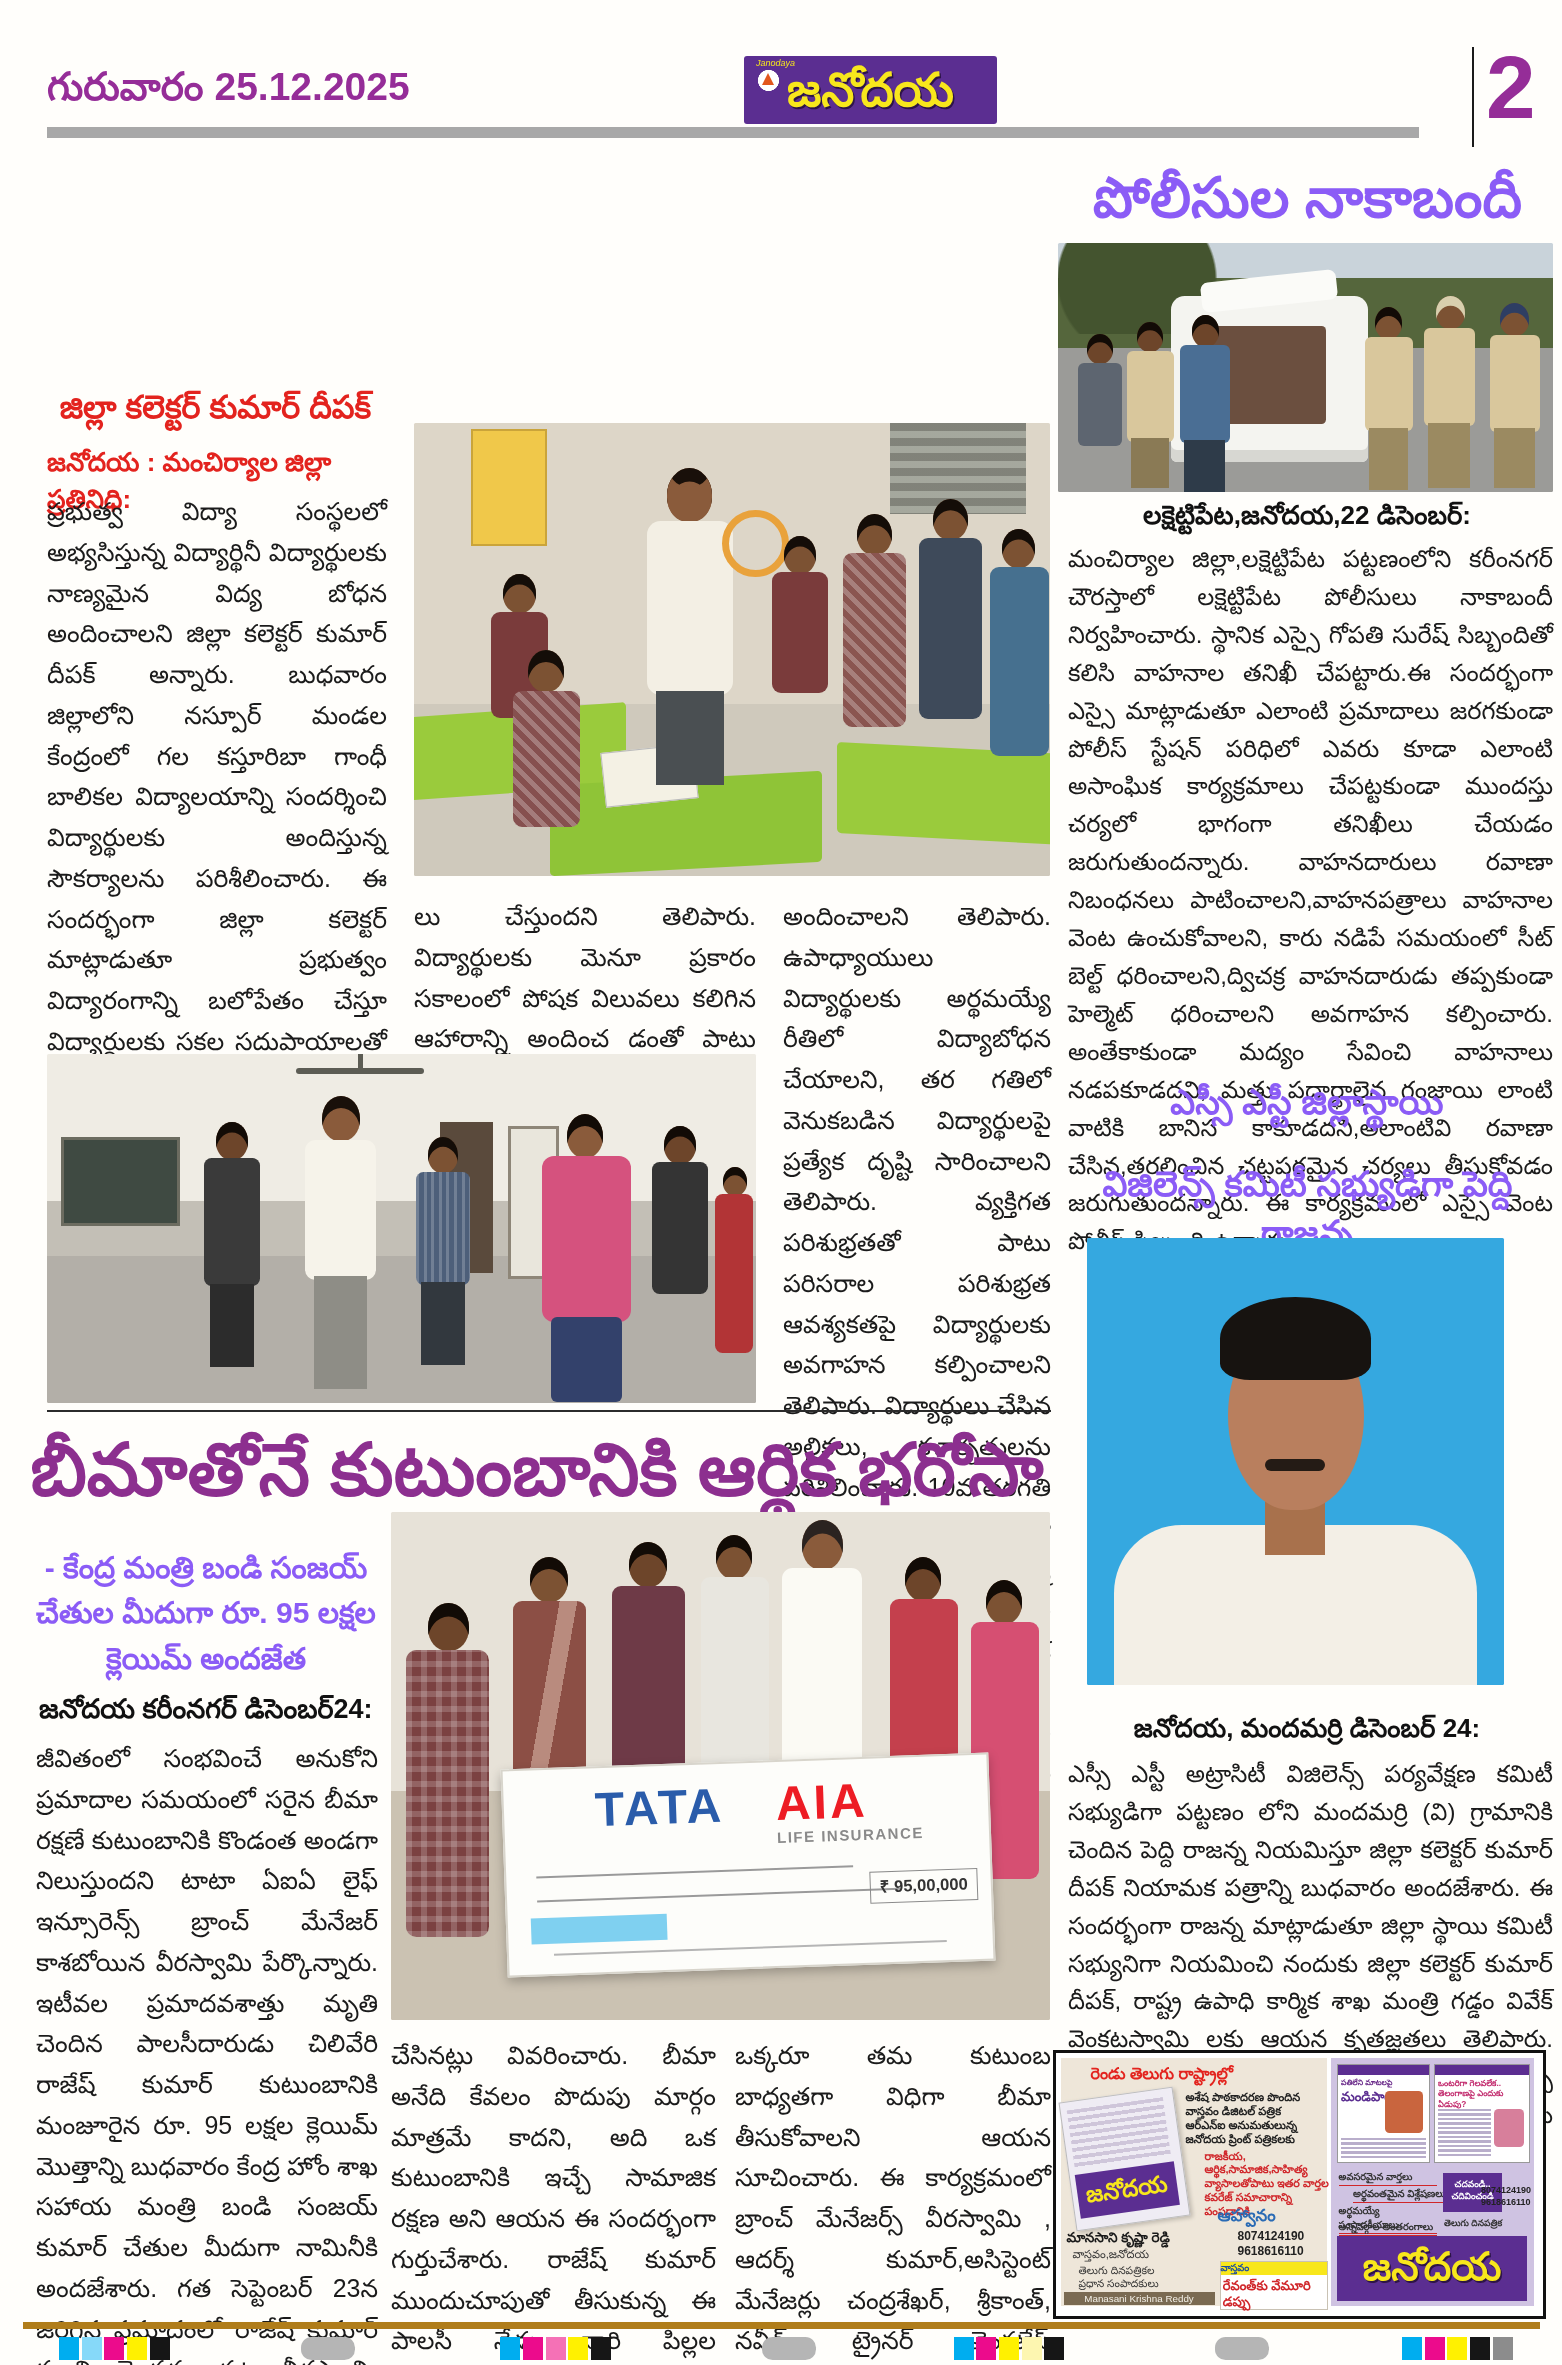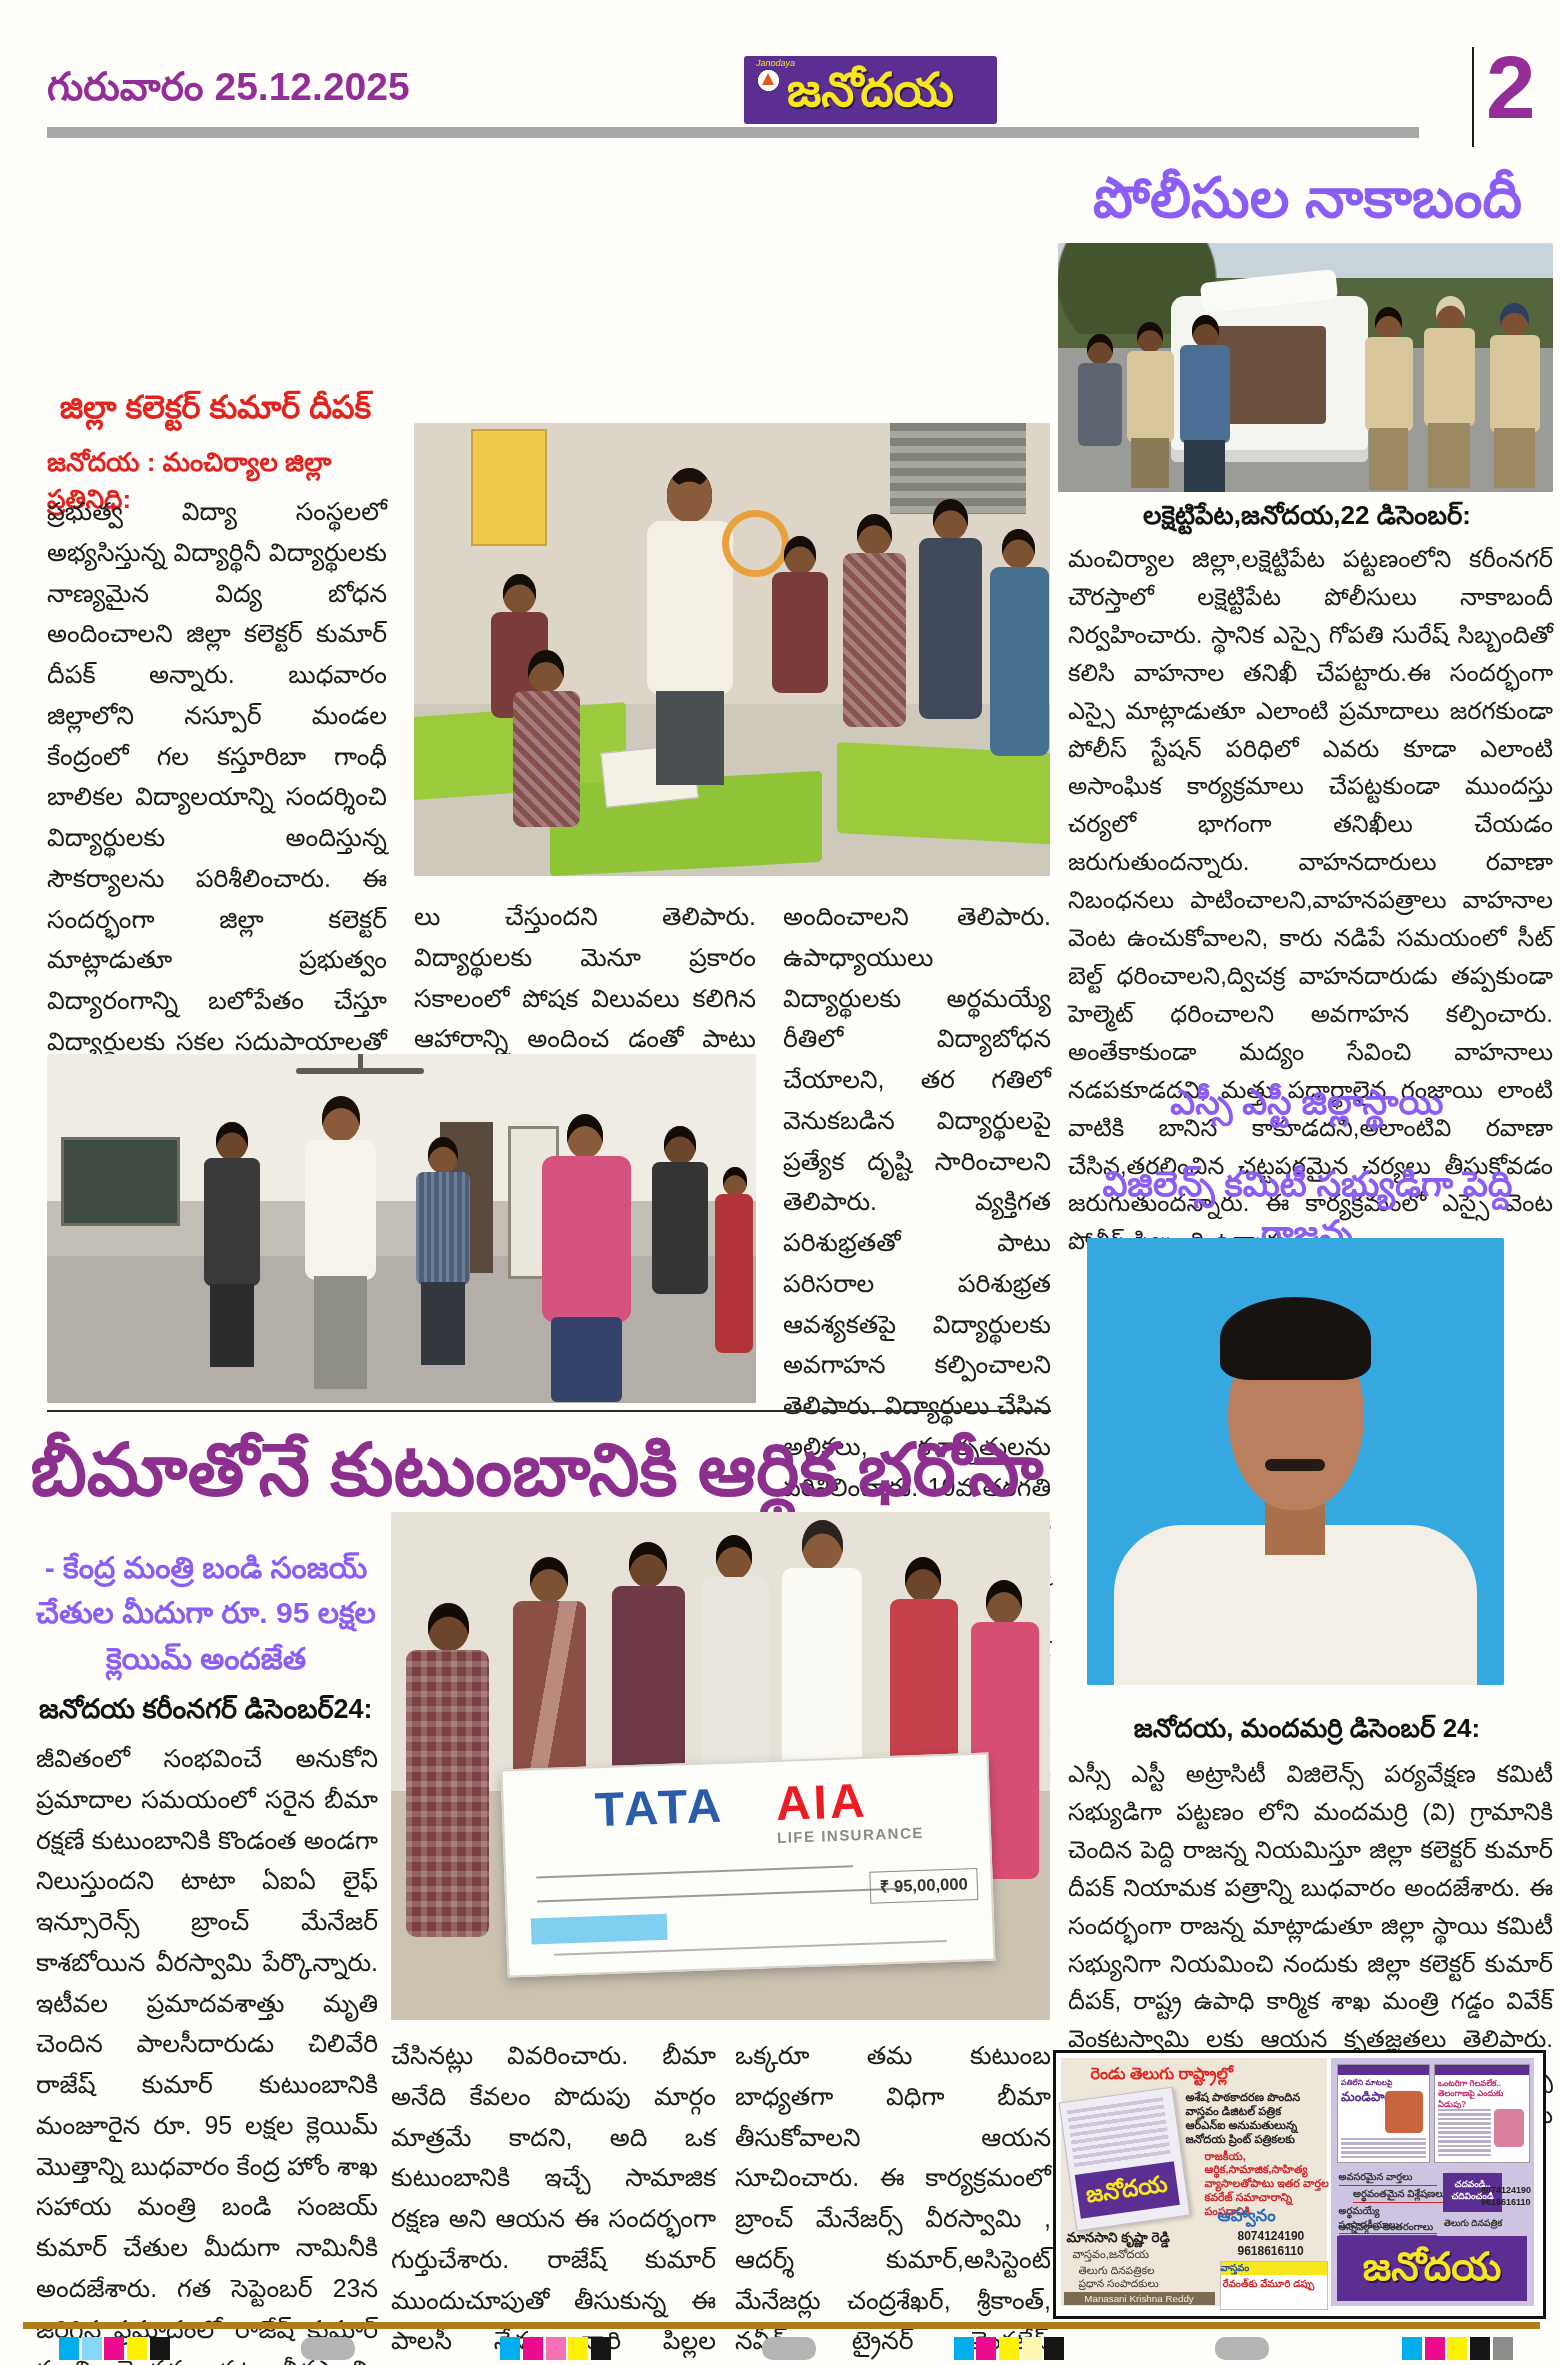--- a/index.html
+++ b/index.html
@@ -255,21 +255,21 @@
       <div class="abs" style="left:177px;top:186px;font-size:12px;font-weight:bold;color:#222;">9618616110</div>
       <div class="abs tel" style="left:6px;top:172px;width:136px;font-size:13.6px;font-weight:bold;color:#1a1a1a;">మానసాని కృష్ణా రెడ్డి</div>
       <div class="abs tel" style="left:12px;top:190px;width:128px;font-size:11.3px;color:#333;">వాస్తవం,జనోదయ</div>
       <div class="abs tel" style="left:18px;top:206px;width:121px;font-size:10.6px;color:#333;">తెలుగు దినపత్రికల</div>
       <div class="abs tel" style="left:18px;top:219px;width:121px;font-size:10.6px;color:#333;">ప్రధాన సంపాదకులు</div>
       <div class="abs" style="left:3px;top:234px;width:151px;height:13.6px;background:#7a6a52;color:#f4f1e8;font-size:9.8px;text-align:center;line-height:13.6px;">Manasani Krishna Reddy</div>
       <div class="abs" style="left:159px;top:203px;width:106px;height:47px;background:#ffffff;border:1.5px solid #c9c2b4;">
         <div class="abs" style="left:0;top:0;width:100%;height:13.6px;background:#f8e71c;">
           <span style="position:absolute;left:0;top:0.8px;width:100%;text-align:left;font-size:9.8px;font-weight:bold;color:#1c4ea0;">వాస్తవం</span>
         </div>
-        <span class="tel" style="position:absolute;left:2.3px;top:16.6px;width:101px;font-size:10px;font-weight:bold;color:#d0262a;line-height:1.2;">రేవంత్‌కు వేమూరి డప్పు</span>
+        <span class="tel" style="position:absolute;left:2.3px;top:16.6px;width:101px;font-size:13px;font-weight:bold;color:#d0262a;line-height:1.2;">రేవంత్‌కు వేమూరి డప్పు</span>
       </div>
     </div>
 
     <div class="abs" style="left: 275px; top: 4.5px; width: 203px; height: 248px; background-color: rgb(207, 195, 226);">
       <div class="abs" style="left:6px;top:6px;width:91px;height:97px;background:#fff;border:0.8px solid #999;">
         <div class="abs" style="left: 0px; top: 0px; width: 100%; height: 10.6px; background-color: rgb(91, 46, 145);"></div>
         <span class="tel" style="position:absolute;left:3px;top:13.6px;width:85px;font-size:7.6px;font-weight:bold;color:#6a2a8a;">పతిలేని మాటలపై</span>
         <span class="tel" style="position:absolute;left:3px;top:24px;width:85px;font-size:13px;font-weight:bold;color:#5b2e91;">మండిపాటు</span>
         <div class="abs" style="left:47px;top:26px;width:38px;height:42px;background:#c9653e;border-radius:4.5px;"></div>
         <div class="abs" style="left:3px;top:73px;width:85px;height:21px;background:repeating-linear-gradient(#b9aecb 0 2.3px,#fff 2.3px 4.5px);"></div>

